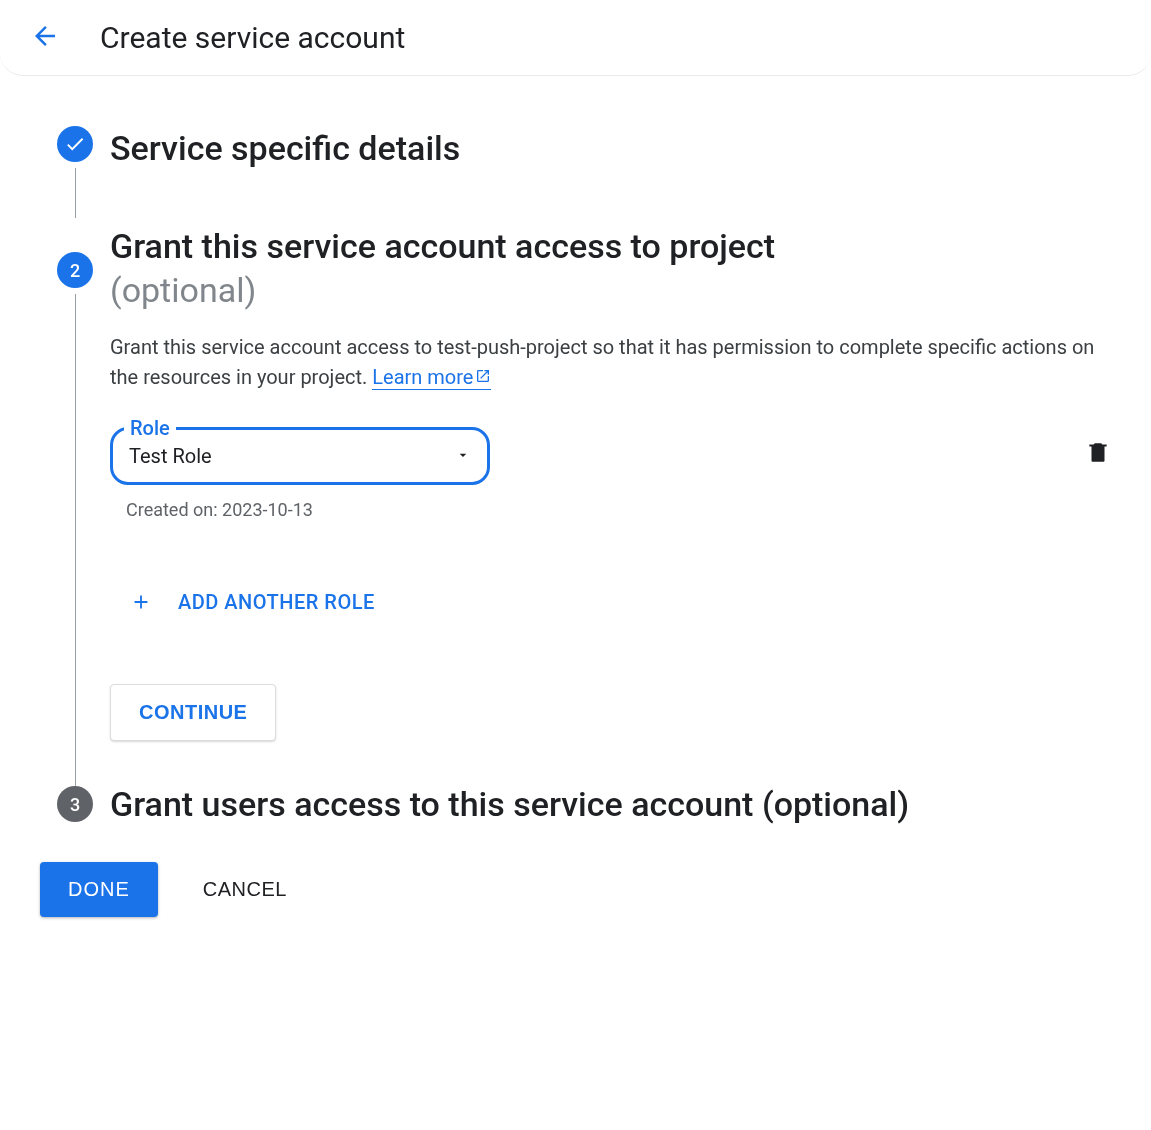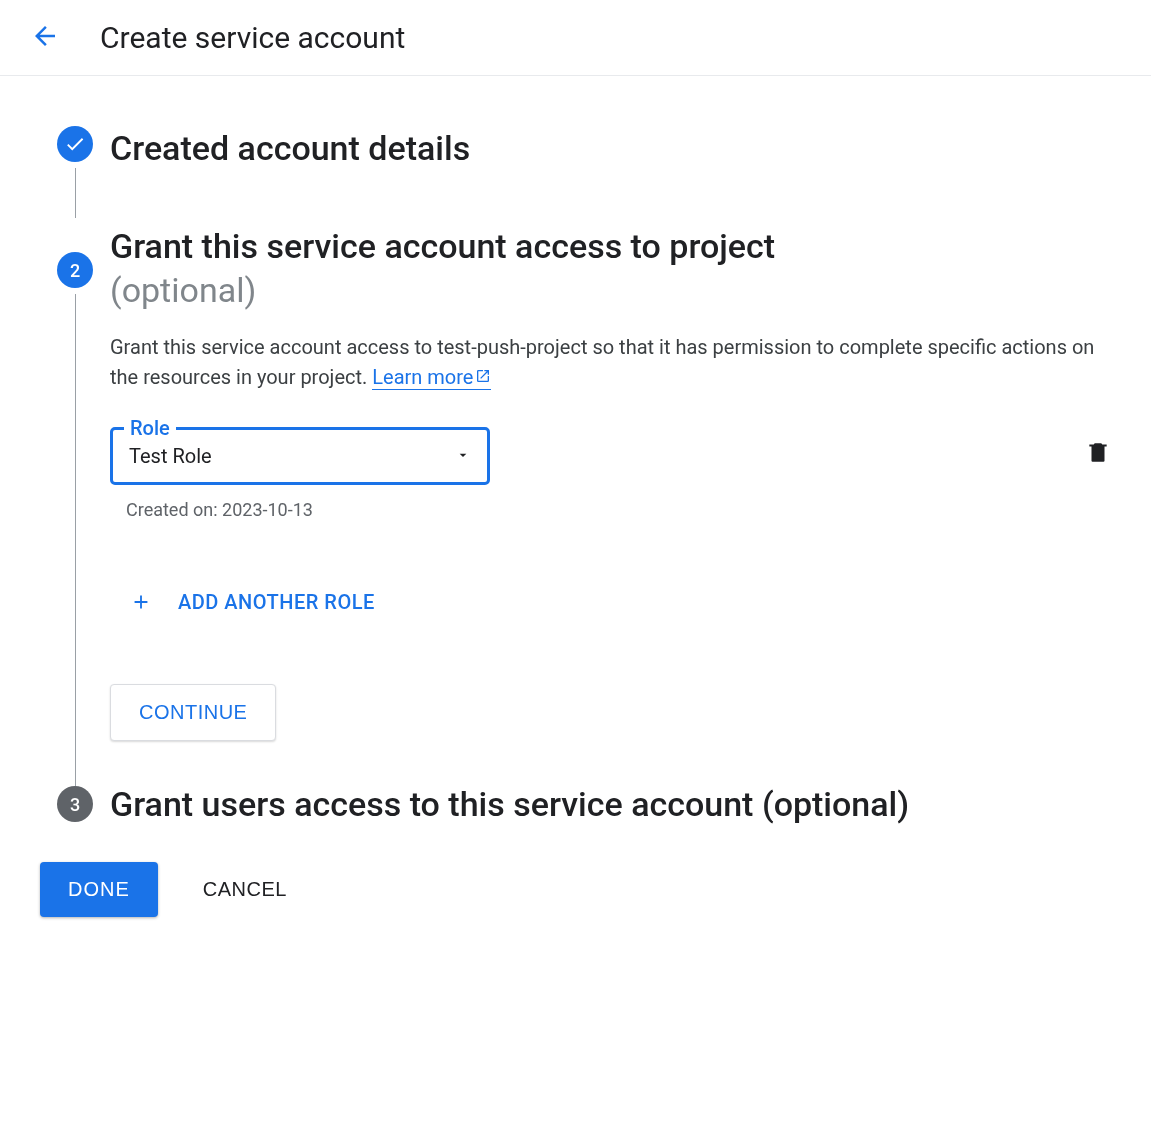--- a/index.html
+++ b/index.html
@@ -11,20 +11,21 @@
       font-family: 'Google Sans', Roboto, Arial, sans-serif;
       background: #fff;
       color: #202124;
       width: 1151px;
     }
     .header {
       display: flex;
       align-items: center;
       padding: 20px 30px;
       border-bottom: 1px solid #e8eaed;
+      border-radius: 23px;
     }
     .back-arrow {
       color: #1a73e8;
       cursor: pointer;
       margin-right: 40px;
     }
     .back-arrow svg {
       width: 30px;
       height: 30px;
     }
@@ -108,21 +109,21 @@
       background: #fff;
       padding: 0 6px;
       font-size: 20px;
       color: #1a73e8;
       font-weight: 500;
     }
     .role-select {
       width: 380px;
       height: 58px;
       border: 3px solid #1a73e8;
-      border-radius: 5px;
+      border-radius: 18px;
       display: flex;
       align-items: center;
       justify-content: space-between;
       padding: 0 16px;
       font-size: 20px;
       cursor: pointer;
       gap: 12px;
     }
     .role-select .dropdown-arrow svg {
       width: 16px;
@@ -190,21 +191,21 @@
     }
     .continue-btn {
       display: inline-block;
       margin-top: 70px;
       padding: 16px 28px;
       border: 1px solid #dadce0;
       border-radius: 4px;
       background: #fff;
       color: #1a73e8;
       font-size: 20px;
-      font-weight: 400;
+      font-weight: 700;
       cursor: pointer;
       letter-spacing: 0.5px;
       box-shadow: 0 1px 2px rgba(0,0,0,0.15);
     }
     .footer-buttons {
       display: flex;
       gap: 45px;
       margin-top: 35px;
       margin-left: 0px;
     }
@@ -273,21 +274,21 @@
     <div class="indicator-col">
       <div class="step-circle completed">
         <svg viewBox="0 0 24 24">
             <path d="M9 16.17L4.83 12l-1.42 1.41L9 19 21 7l-1.41-1.41z"></path>
           </svg>
       </div>
       <div class="line-segment line-seg-1"></div>
     </div>
     <div class="steps-col">
       <div class="step-content">
-        <div class="step-title">Created account details</div>
+        <div class="step-title">Service specific details</div>
       </div>
     </div>
   </div>
 
   <div class="stepper-container">
     <div class="indicator-col">
       <div style="height: 28px;"></div>
       <div class="step-circle active">
         <span>2</span>
       </div>

